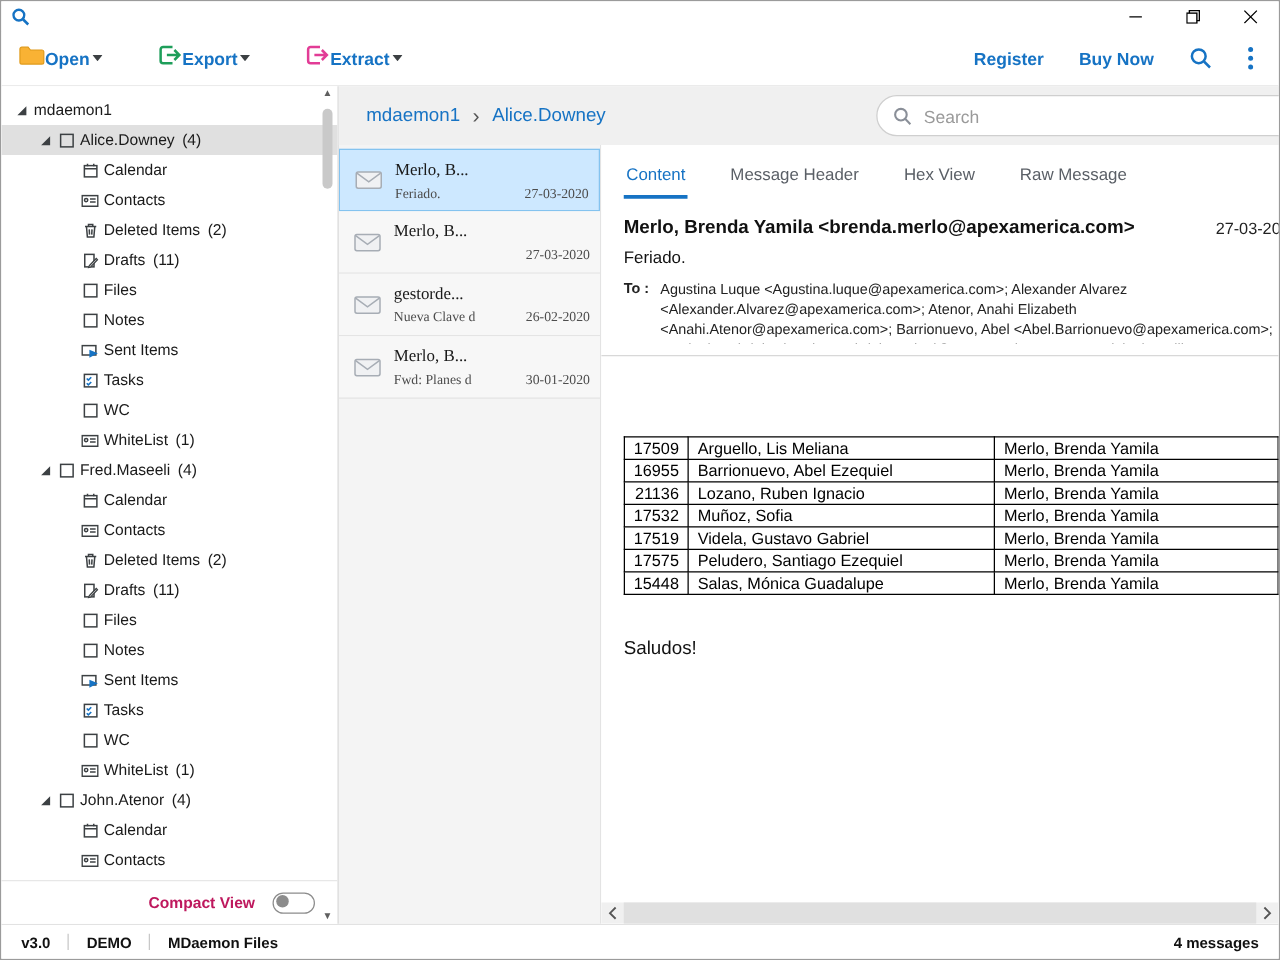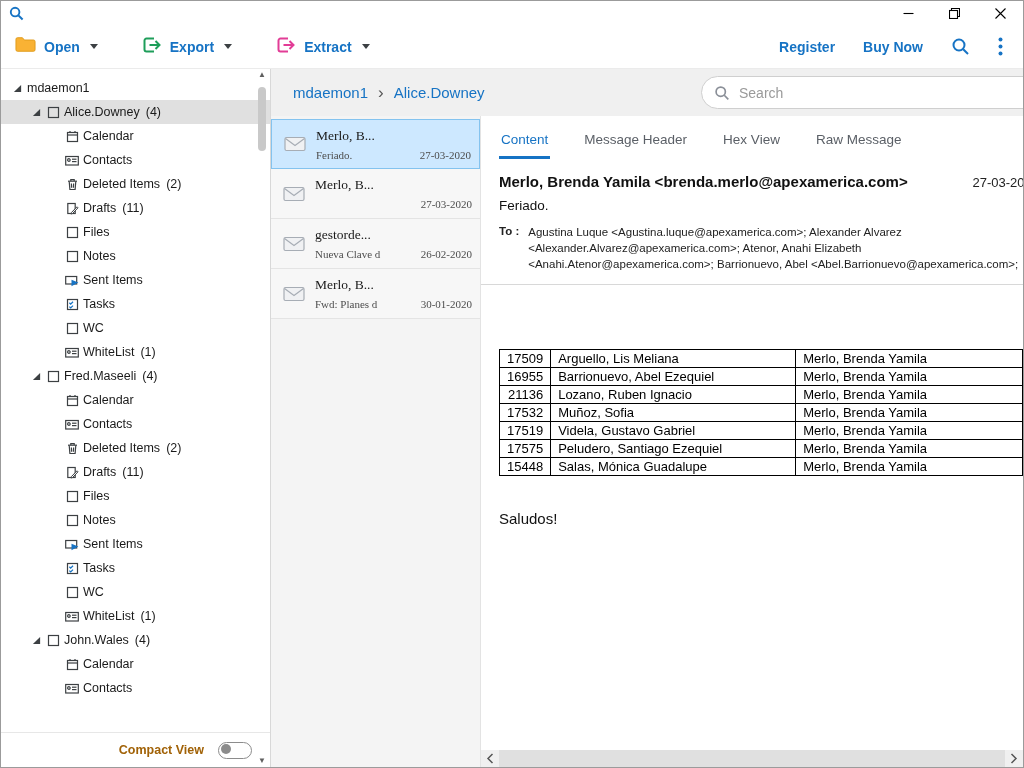--- a/index.html
+++ b/index.html
@@ -8,21 +8,21 @@
 
   
   .titlebar { height:24px; flex:0 0 24px; display:flex; align-items:center; padding-left:8px; background:#fff; }
   .app-icon { width:16px; height:16px; margin-right:8px; display:flex; align-items:center; }
   .title-text { font-size:12px; color:#000;margin-top:48px; }
   .win-controls { margin-left:auto; display:flex; height:100%; }
   .win-btn { width:46px; height:24px; display:flex; align-items:center; justify-content:center; }
 
   
   .toolbar { height:44px; flex:0 0 44px; display:flex; align-items:center; padding:0 14px; border-bottom:1px solid #ebebeb; background:#fff; }
-  .tb-btn { display:flex; align-items:center; gap:8px; margin-right:44px; cursor:default; }
+  .tb-btn { display:flex; align-items:center; margin-right:44px; cursor:default; }
   .tb-label { color:#1673c4; font-size:14px; font-weight:600; }
   .caret { margin-left:2px; display:flex; }
   .tb-right { margin-left:auto; display:flex; align-items:center; gap:28px; padding-right:6px; }
   .tb-link { color:#1673c4; font-size:14px; font-weight:600; }
 
   
   .main { flex:1 1 auto; display:flex; min-height:0; }
 
   
   .sidebar { width:270px; flex:0 0 270px; border-right:1px solid #d8d8d8; display:flex; flex-direction:column; position:relative; background:#fff; }
@@ -31,21 +31,21 @@
   .tree-row.selected { background:#e0e0e0; }
   .tw { width:16px; display:inline-flex; justify-content:center; flex:0 0 16px; }
   .ti { width:18px; display:inline-flex; justify-content:center; flex:0 0 18px; }
   .tl { margin-left:2px; }
   .tc { margin-left:6px; }
   .v-scroll { position:absolute; right:1px; top:0; bottom:0; width:14px; display:flex; flex-direction:column; align-items:center; }
   .sb-arrow { color:#5f5f5f; font-size:8px; line-height:12px; }
   .sb-arrow.down { margin-top:auto; }
   .sb-thumb { width:8px; height:64px; background:#c9c9c9; margin-top:6px; border-radius:4px; }
   .compact-row { height:35px; flex:0 0 35px; border-top:1px solid #e7e7e7; display:flex; align-items:center; justify-content:flex-end; gap:14px; padding-right:18px; }
-  .compact-label { font-size:12.5px; font-weight:600; color:#a16207; }
+  .compact-label { font-size:12.5px; font-weight:600; color:#be185d; }
   .toggle { width:34px; height:17px; border:1.5px solid #8c8c8c; border-radius:9px; position:relative; background:#fff; }
   .knob { position:absolute; left:2px; top:1.5px; width:10px; height:10px; border-radius:50%; background:#8c8c8c; }
 
   
   .content { flex:1 1 auto; display:flex; flex-direction:column; min-width:0; }
   .topstrip { height:47px; flex:0 0 47px; background:#f0f0f0; display:flex; align-items:center; position:relative; padding-left:22px; }
   .crumb { color:#1673c4; font-size:15px; }
   .crumb-sep { color:#555; font-size:17px; margin:0 10px; line-height:1; }
   .searchbox { position:absolute; left:430px; top:7px; width:350px; height:33px; background:#fff; border:1px solid #cfcfcf; border-radius:17px; display:flex; align-items:center; padding-left:12px; gap:9px; }
   .searchbox input { border:none; outline:none; font-size:14px; color:#333; background:transparent; width:240px; font-family:inherit; }
@@ -449,21 +449,21 @@
             <span class="tw">
               <svg width="9" height="9" viewBox="0 0 10 10">
                 <path d="M9 1 L9 9 L1 9 Z" fill="#3c4043"></path>
               </svg>
             </span>
             <span class="ti">
               <svg width="13" height="13" viewBox="0 0 13 13">
                 <rect x="1.5" y="1.5" width="10" height="10" fill="none" stroke="#3c4043" stroke-width="1.2"></rect>
               </svg>
             </span>
-            <span class="tl">John.Wales</span>
+            <span class="tl">John.Atenor</span>
             <span class="tc">(4)</span>
           </div>
           <div class="tree-row" style="padding-left:46px">
             <span class="tw"></span>
             <span class="ti">
               <svg width="13" height="13" viewBox="0 0 13 13">
                 <rect x="1.5" y="2.5" width="10" height="9" fill="none" stroke="#3c4043" stroke-width="1.2"></rect>
                 <line x1="1.5" y1="5" x2="11.5" y2="5" fill="none" stroke="#3c4043" stroke-width="1.2"></line>
                 <line x1="4" y1="1" x2="4" y2="3" fill="none" stroke="#3c4043" stroke-width="1.2"></line>
                 <line x1="9" y1="1" x2="9" y2="3" fill="none" stroke="#3c4043" stroke-width="1.2"></line>
@@ -649,13 +649,21 @@
               <svg width="8" height="11" viewBox="0 0 8 11">
                   <path d="M1.5 1 L6 5.5 L1.5 10" fill="none" stroke="#555" stroke-width="1.5"></path>
                 </svg>
             </span>
           </div>
         </div>
       </div>
     </div>
   </div>
 
+  <div class="statusbar">
+    <span class="sb-item">v3.0</span>
+    <span class="sb-div"></span>
+    <span class="sb-item">DEMO</span>
+    <span class="sb-div"></span>
+    <span class="sb-item">MDaemon Files</span>
+    <span class="sb-right">4 messages</span>
+  </div>
 </div>
 
 </body></html>

